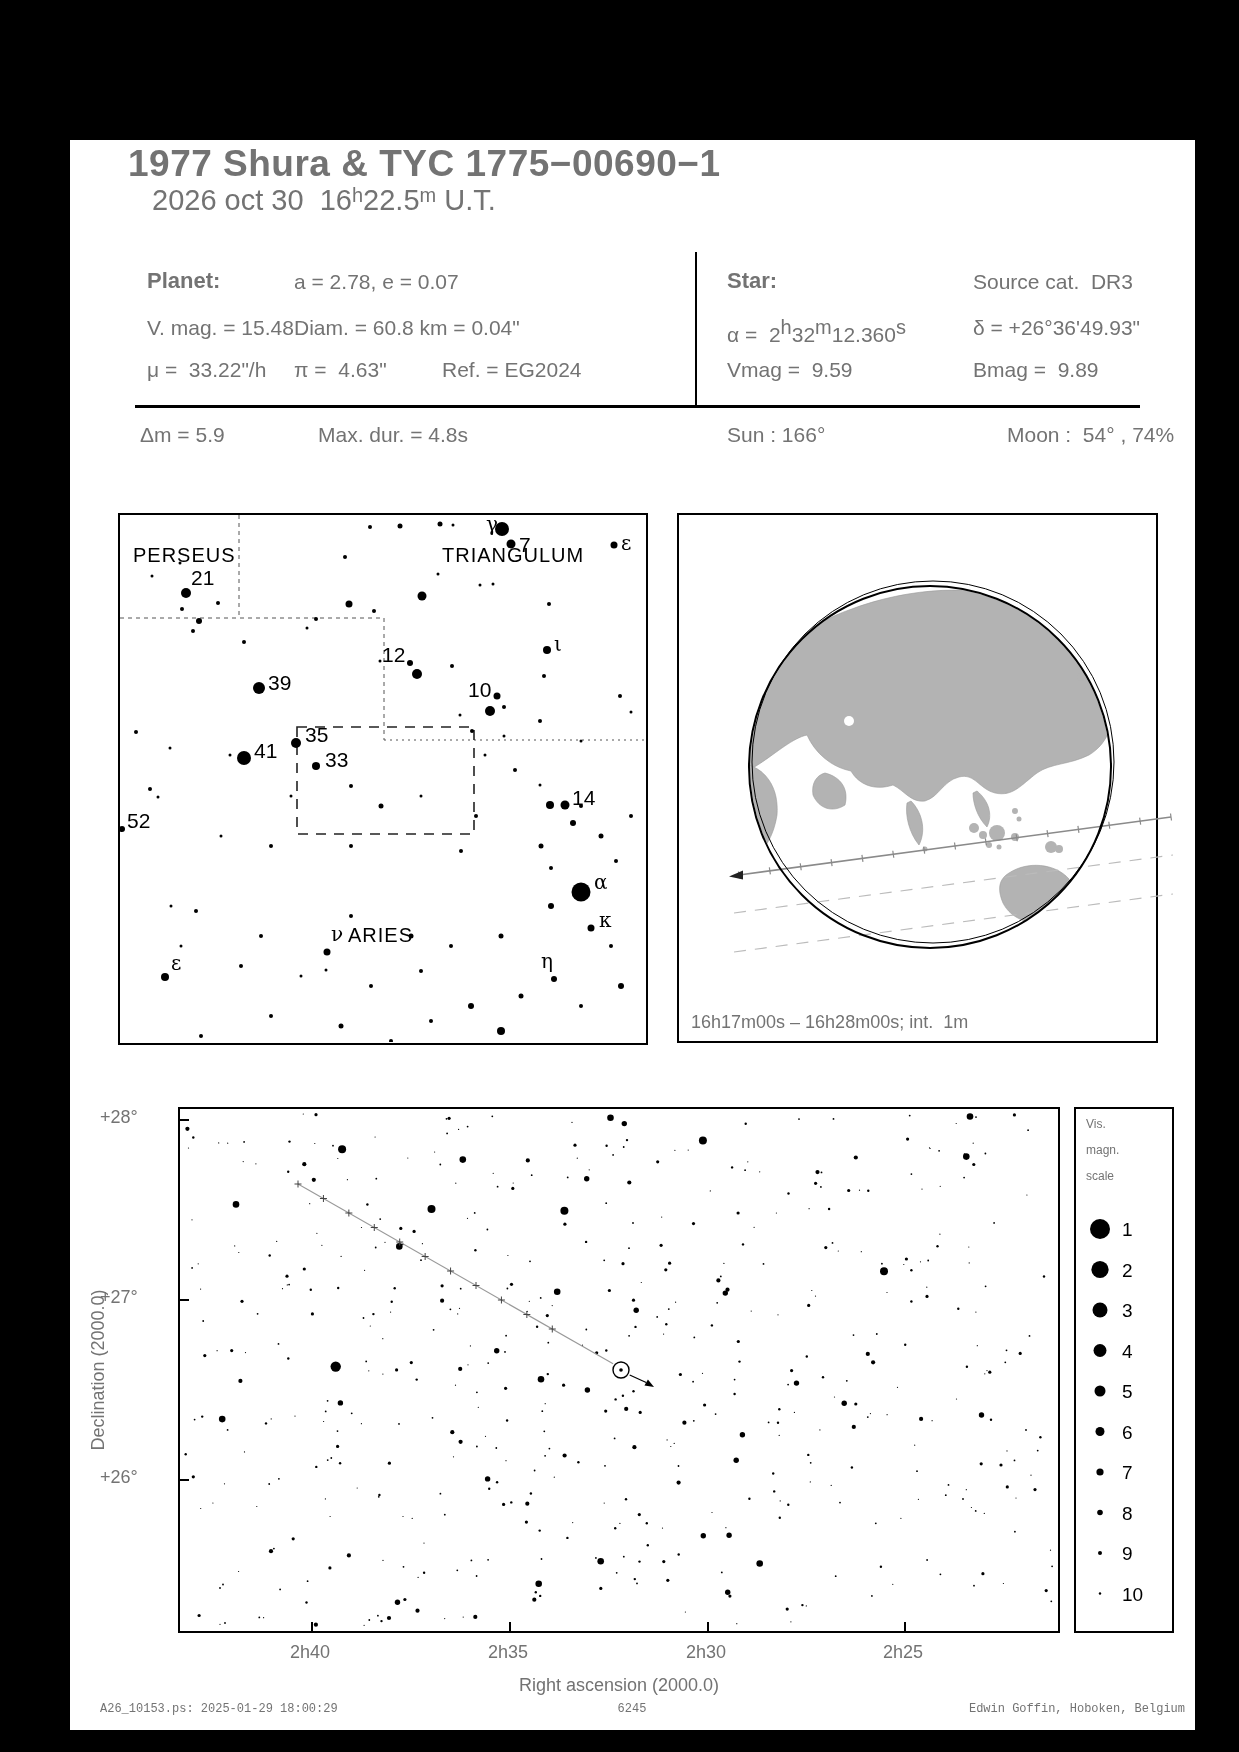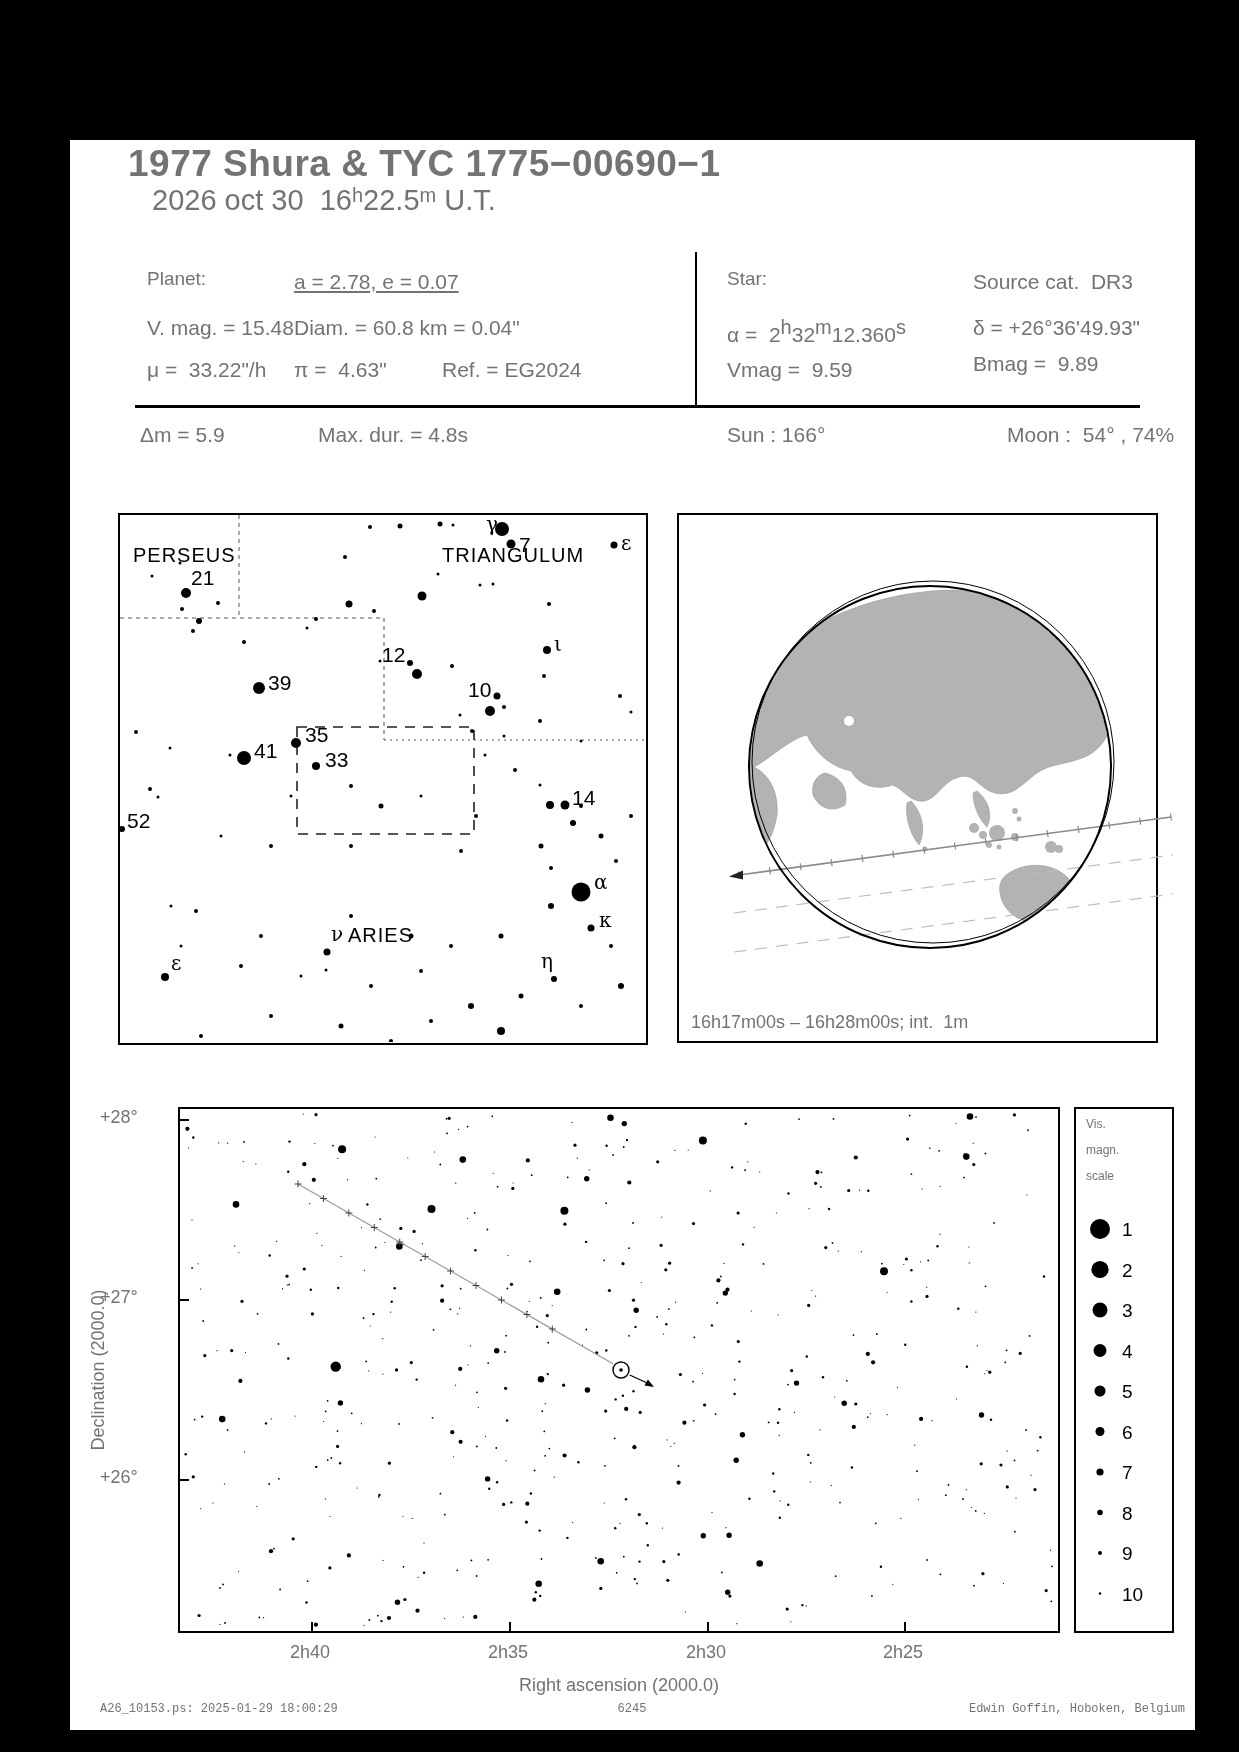--- a/index.html
+++ b/index.html
@@ -4,21 +4,21 @@
 <style>
   html,body{margin:0;padding:0;background:#000;width:1239px;height:1752px;overflow:hidden;
             font-family:"Liberation Sans",sans-serif;}
   .page{position:absolute;left:70px;top:140px;width:1125px;height:1590px;background:#fff;color:#737373;}
   .page span{white-space:pre;}
   .abs{position:absolute;}
   .title{font-size:37px;font-weight:bold;letter-spacing:.5px;}
   .subtitle{font-size:29px;}
   .sup{font-size:20px;vertical-align:8px;}
   .cell{font-size:21px;}
-  .bold{font-weight:normal;font-size:19px;}
+  .bold{font-weight:bold;font-size:22px;}
   .rule{position:absolute;background:#000;}
   .panel{position:absolute;border:2px solid #000;box-sizing:border-box;background:#fff;}
   .panel-thick{border-width:2.5px;}
   .caption{font-size:18px;}
   .axis-label{font-size:18px;}
   .tick-label{font-size:18px;}
   .dec-label{display:inline-block;width:68px;}
   .ra-label{display:inline-block;width:80px;text-align:center;}
   .ylabel{position:absolute;white-space:nowrap;transform:translate(-50%,-50%) rotate(-90deg);}
   .xlabel{display:inline-block;width:400px;text-align:center;}
@@ -30,34 +30,34 @@
 </style>
 </head>
 <body>
 
 <div class="page">
 
   <div class="abs title" style="left:58px;top:3px;">1977 Shura  &amp;  TYC 1775−00690−1</div>
   <div class="abs subtitle" style="left:82px;top:44px;"><span>2026 oct 30  16</span><span class="sup">h</span><span>22.5</span><span class="sup">m</span><span> U.T.</span></div>
 
   <span class="abs cell bold" style="left:77px;top:128px;">Planet:</span>
-  <span class="abs cell" style="left:224px;top:130px;text-decoration:underline;">a = 2.78, e = 0.07</span>
+  <span class="abs cell" style="left:224px;top:130px;">a = 2.78, e = 0.07</span>
   <span class="abs cell bold" style="left:657px;top:128px;">Star:</span>
   <span class="abs cell" style="left:903px;top:130px;">Source cat.  DR3</span>
 
   <span class="abs cell" style="left:77px;top:176px;">V. mag. = 15.48</span>
   <span class="abs cell" style="left:224px;top:176px;">Diam. = 60.8 km = 0.04"</span>
   <span class="abs cell" style="left:657px;top:176px;"><span>α =  2</span><span class="sup">h</span><span>32</span><span class="sup">m</span><span>12.360</span><span class="sup">s</span></span>
   <span class="abs cell" style="left:903px;top:176px;">δ = +26°36'49.93"</span>
 
   <span class="abs cell" style="left:77px;top:218px;">μ =  33.22"/h</span>
   <span class="abs cell" style="left:224px;top:218px;">π =  4.63"</span>
   <span class="abs cell" style="left:372px;top:218px;">Ref. = EG2024</span>
   <span class="abs cell" style="left:657px;top:218px;">Vmag =  9.59</span>
-  <span class="abs cell" style="left:903px;top:212px;">Bmag =  9.89</span>
+  <span class="abs cell" style="left:903px;top:218px;">Bmag =  9.89</span>
 
   <div class="rule" style="left:625px;top:112px;width:2px;height:156px;"></div>
   <div class="rule" style="left:65px;top:265px;width:1005px;height:3px;"></div>
 
   <span class="abs cell" style="left:70px;top:283px;">Δm = 5.9</span>
   <span class="abs cell" style="left:248px;top:283px;">Max. dur. = 4.8s</span>
   <span class="abs cell" style="left:657px;top:283px;">Sun : 166°</span>
   <span class="abs cell" style="left:937px;top:283px;">Moon :  54° , 74%</span>
 
   <div class="panel panel-thick" style="left:48px;top:373px;width:530px;height:532px;">

